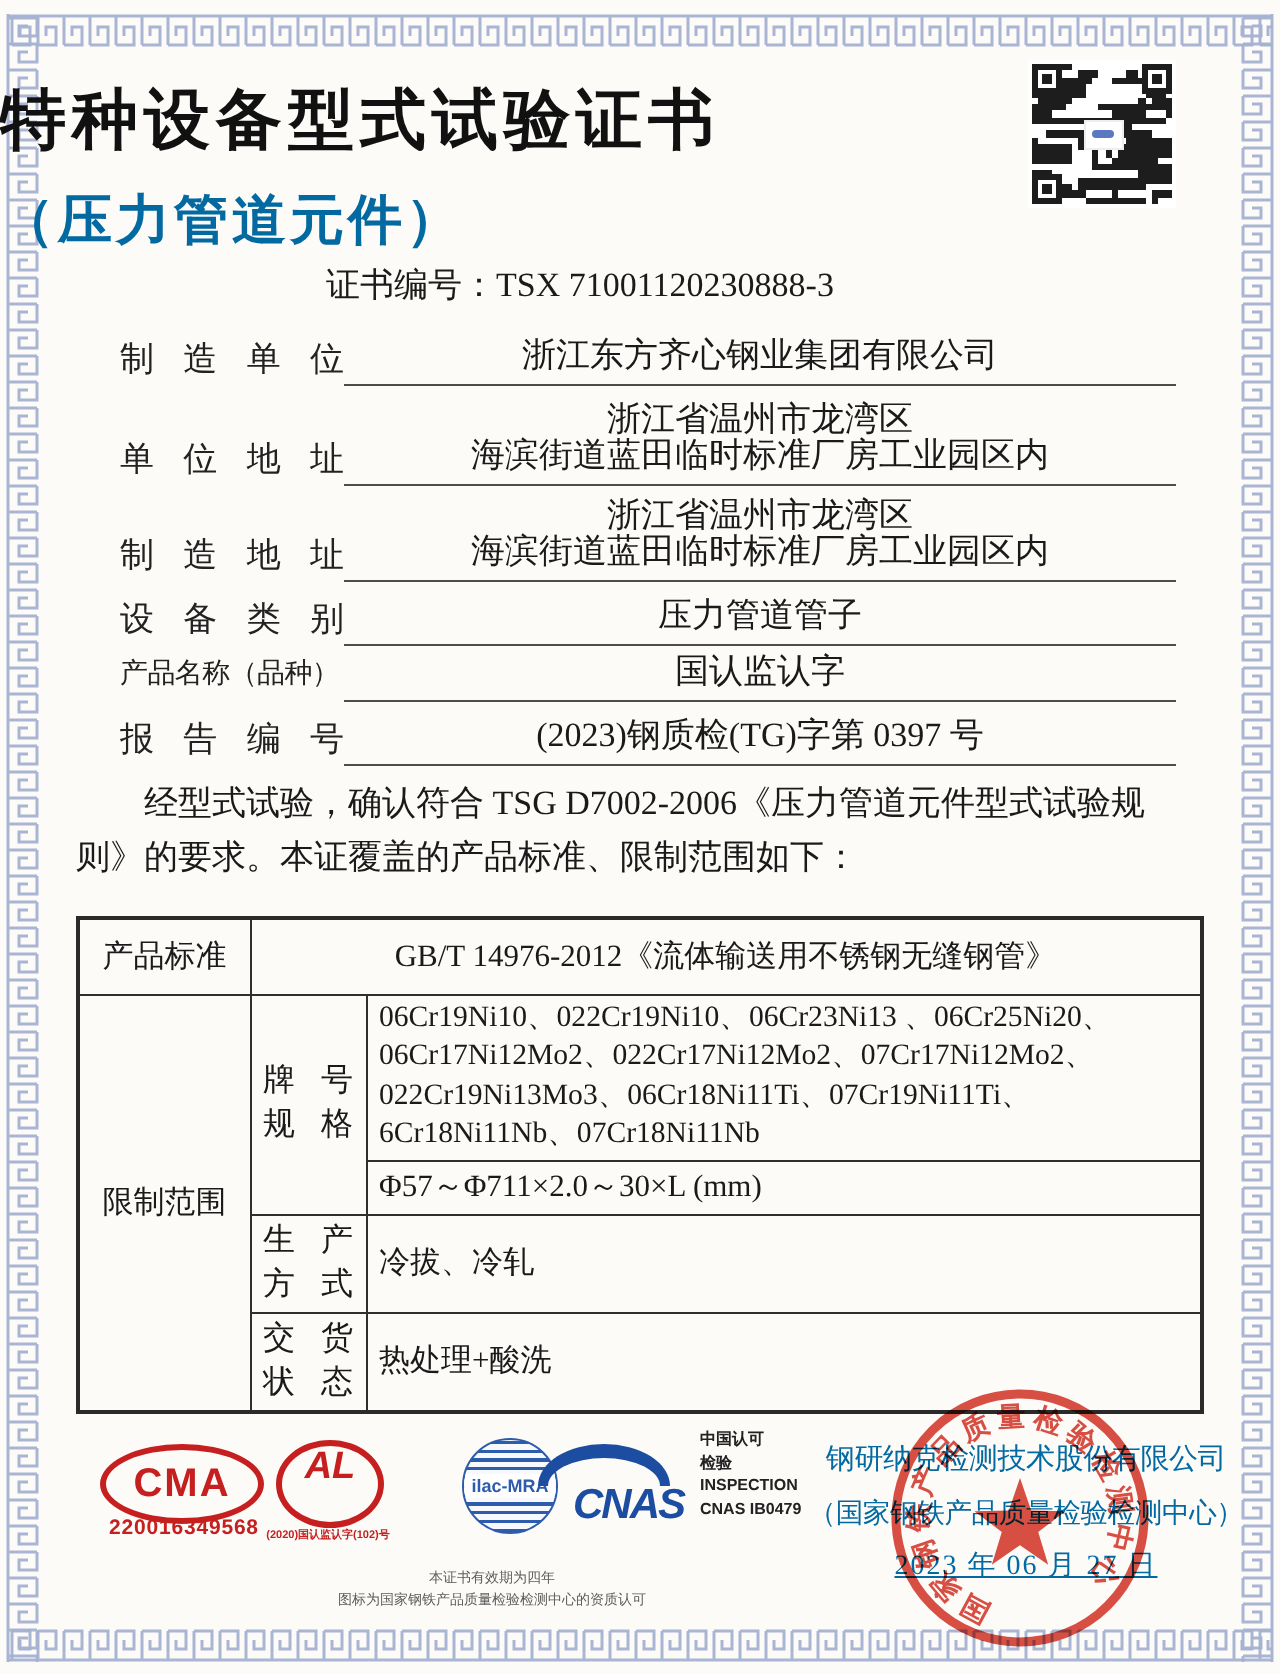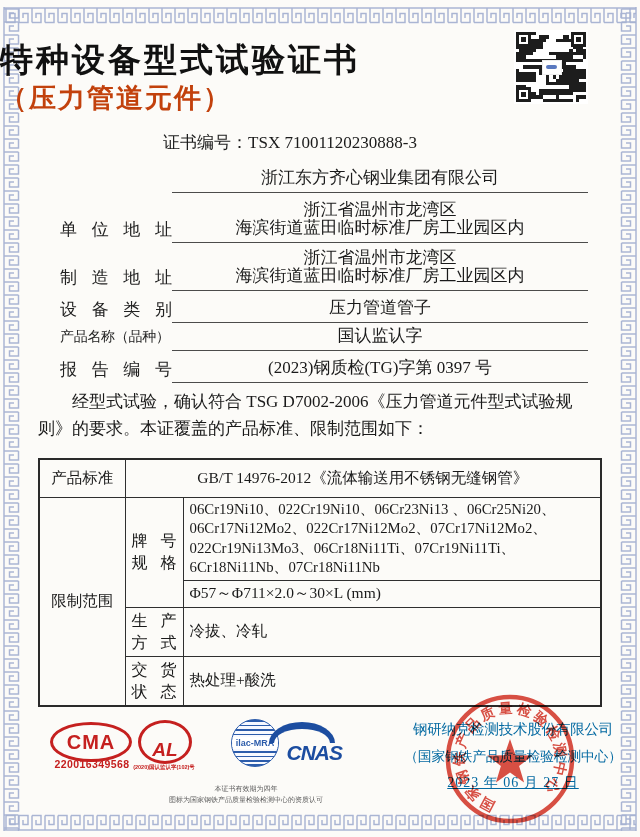--- a/index.html
+++ b/index.html
@@ -2,21 +2,21 @@
 <html><head>
 <meta charset="utf-8">
 <style>
   html,body{margin:0;padding:0;background:#e8e8e8;}
   .page{position:relative;width:640px;height:837px;margin:0 auto;background:#fcfbf8;overflow:hidden;
         font-family:"Liberation Serif","DejaVu Serif",serif;color:#1e1e1e;padding-left:32px;}
 
   
   .bstrip{position:absolute;opacity:.95;}
   .title{position:absolute;left:0;top:38px;width:580px;font-size:33px;font-weight:bold;letter-spacing:3px;color:#111;}
-  .subtitle{position:absolute;left:0;top:80px;width:580px;font-size:27px;font-weight:bold;letter-spacing:2px;color:#c2410c;}
+  .subtitle{position:absolute;left:0;top:92px;width:580px;font-size:27px;font-weight:bold;letter-spacing:2px;color:#0369a1;}
   .certline{position:absolute;left:0;top:131px;width:580px;text-align:center;font-size:17px;color:#1b1b1b;}
 
   
   .qr{position:absolute;left:514px;top:30px;width:74px;height:74px;background:#fff;}
   .qr-cells{position:absolute;inset:2px;display:grid;grid-template-columns:repeat(21,1fr);grid-template-rows:repeat(21,1fr);}
   .qr-cells i.on{background:#1d1d1d;}
   .qr-f{position:absolute;width:15px;height:15px;border:3px solid #1d1d1d;background:#fff;box-sizing:border-box;}
   .qr-f::after{content:"";position:absolute;left:2px;top:2px;width:5px;height:5px;background:#1d1d1d;}
   .qr-f.tl{left:2px;top:2px}.qr-f.tr{right:2px;top:2px}.qr-f.bl{left:2px;bottom:2px}
   .qr-logo{position:absolute;left:28px;top:30px;width:18px;height:13px;background:#fff;border:1px solid #eee;}
@@ -42,21 +42,21 @@
   td.jlabel{text-align:justify;text-align-last:justify;padding:2px 10px;line-height:22px;font-size:16px;}
   td.grades{font-size:14.8px;line-height:19.5px;padding:3px 8px;}
 
   
   .cma-num{position:absolute;left:46px;top:758px;width:92px;text-align:center;
            font:bold 10.5px "Liberation Sans",sans-serif;color:#c5201f;letter-spacing:.4px;}
   .cma-oval{position:absolute;left:50px;top:722px;width:76px;height:34px;border:3.5px solid #c5201f;
             border-radius:50%;display:flex;align-items:center;justify-content:center;
             font:900 20px "Liberation Sans",sans-serif;color:#c5201f;letter-spacing:1px;}
   .cal-oval{position:absolute;left:138px;top:720px;width:48px;height:38px;border:3.5px solid #c5201f;
-            border-radius:50%;display:flex;align-items:flex-end;justify-content:center;
+            border-radius:50%;display:flex;align-items:flex-start;justify-content:center;
             font:italic 900 19px "Liberation Sans",sans-serif;color:#c5201f;}
   .cal-num{position:absolute;left:126px;top:764px;width:76px;text-align:center;
            font:bold 5.5px "Liberation Sans",sans-serif;color:#c5201f;}
   .ilac{position:absolute;left:200px;top:719px;width:46px;height:46px;border-radius:50%;
         border:1.5px solid #2c5cab;overflow:hidden;
         background:repeating-linear-gradient(0deg,#2c5cab 0 1.6px,#f7f9ff 1.6px 4.4px);margin-left:31px;}
   .ilac-band{position:absolute;top:50%;left:-2px;right:-2px;transform:translateY(-50%);background:#fff;
              font:bold 9px "Liberation Sans",sans-serif;color:#2c5cab;text-align:center;padding:1px 0;}
   .cnas{position:absolute;left:262px;top:722px;width:80px;text-align:right;}
   .cnas-arc{width:56px;height:14px;margin:0 auto;border:solid #1c4da0;border-width:7px 5px 0 5px;
@@ -548,20 +548,21 @@
         <i class="on"></i>
         <i></i>
         <i></i>
       </div>
     <div class="qr-f tl"></div>
     <div class="qr-f tr"></div>
     <div class="qr-f bl"></div>
     <div class="qr-logo"></div>
   </div>
 
+  <div class="flabel" style="top:168px">制造单位</div>
   <div class="fvalue" style="top:166px">浙江东方齐心钢业集团有限公司</div>
 
   <div class="ftext" style="top:198px">浙江省温州市龙湾区</div>
   <div class="flabel" style="top:218px">单位地址</div>
   <div class="fvalue" style="top:216px">海滨街道蓝田临时标准厂房工业园区内</div>
 
   <div class="ftext" style="top:246px">浙江省温州市龙湾区</div>
   <div class="flabel" style="top:266px">制造地址</div>
   <div class="fvalue" style="top:264px">海滨街道蓝田临时标准厂房工业园区内</div>
 
@@ -618,20 +619,26 @@
 
   <div class="ilac">
     <div class="ilac-band">ilac-MRA</div>
   </div>
 
   <div class="cnas">
     <div class="cnas-arc"></div>
     <div class="cnas-word">CNAS</div>
   </div>
 
+  <div class="accred">
+    <div>中国认可</div>
+    <div>检验</div>
+    <div>INSPECTION</div>
+    <div>CNAS IB0479</div>
+  </div>
 
   <div class="company">
     <div class="l1">钢研纳克检测技术股份有限公司</div>
     <div class="l2">（国家钢铁产品质量检验检测中心）</div>
     <div class="l3">2023 年 06 月 27 日</div>
   </div>
 
   <svg class="seal" viewBox="0 0 136 136">
     <circle cx="68" cy="68" r="62" fill="none" stroke="#d5372b" stroke-width="4.5"></circle>
     <path id="sealarc" d="M 68 114 A 46 46 0 1 1 68.01 114" fill="none"></path>

